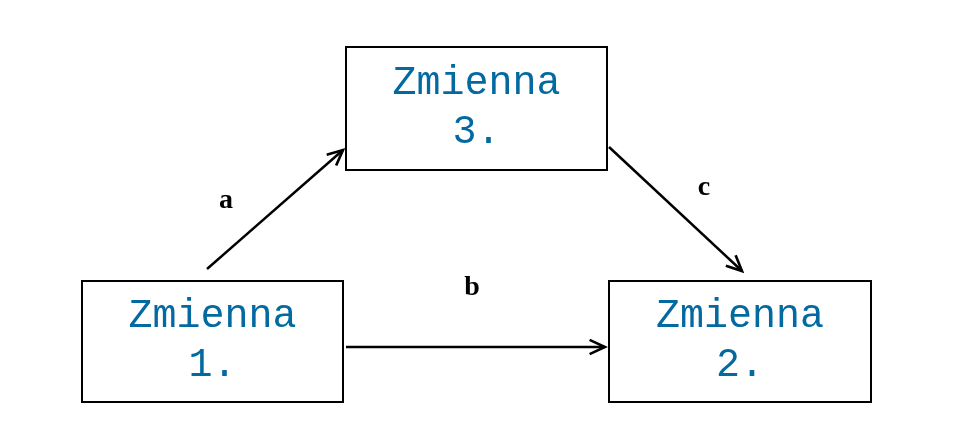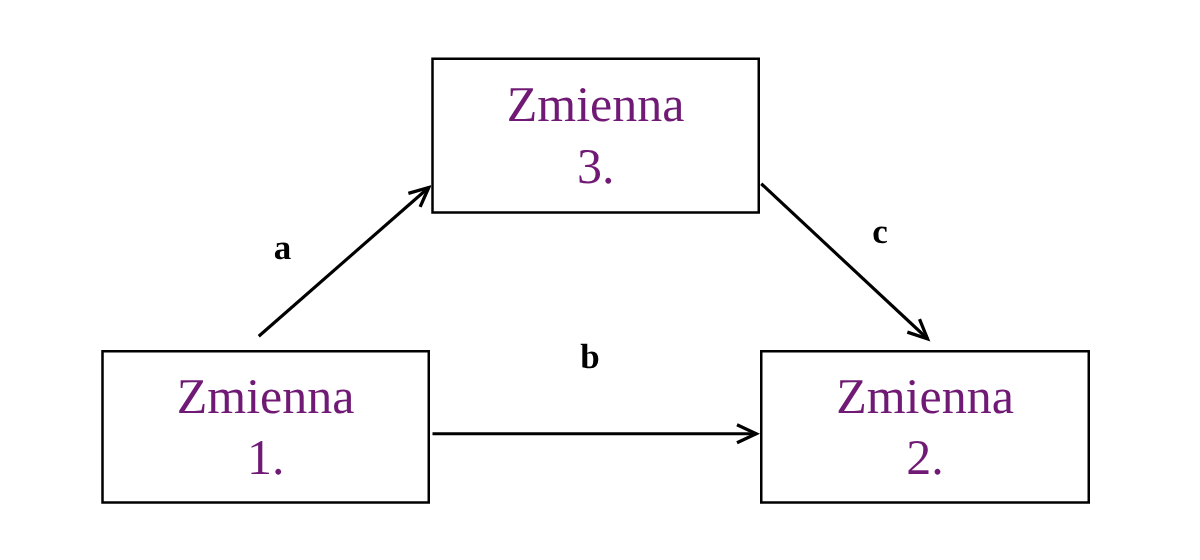--- a/index.html
+++ b/index.html
@@ -23,24 +23,24 @@
   }
   .node {
     position: absolute;
     box-sizing: border-box;
     border: 2px solid #000000;
     background: #ffffff;
     display: flex;
     flex-direction: column;
     align-items: center;
     justify-content: center;
-    font-family: Liberation Serif, serif;
+    font-family: Liberation Mono, monospace;
     font-size: 40px;
     line-height: 1.22;
-    color: #701a75;
+    color: #0369a1;
     text-align: center;
   }
   #node-zmienna-3 { left: 345px; top: 46px;  width: 263px; height: 125px; }
   #node-zmienna-1 { left: 81px;  top: 280px; width: 263px; height: 123px; }
   #node-zmienna-2 { left: 608px; top: 280px; width: 264px; height: 123px; }
   .edge-label {
     position: absolute;
     width: 28px;
     text-align: center;
     font-family: "Liberation Serif", "DejaVu Serif", serif;

